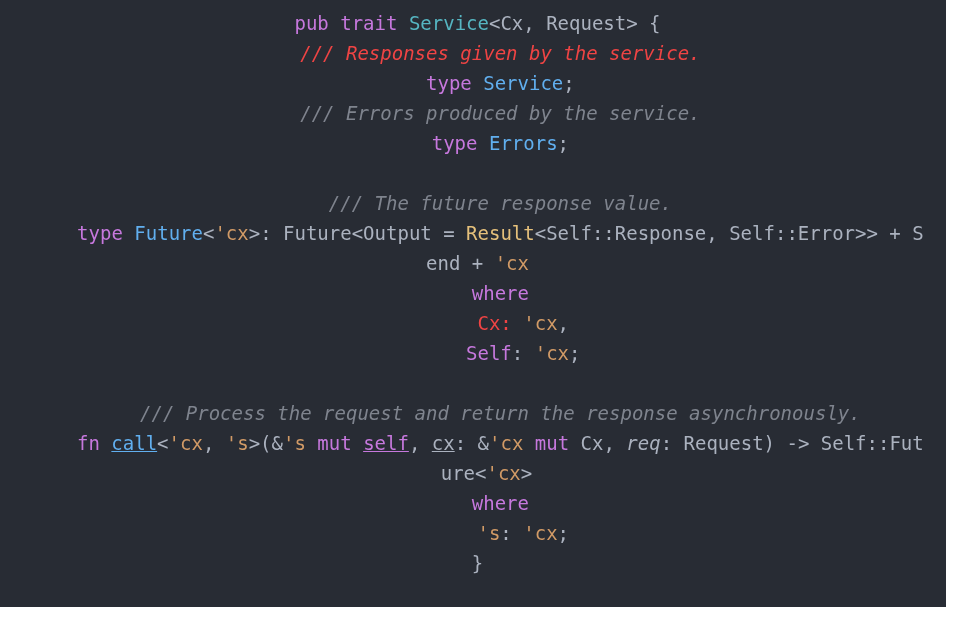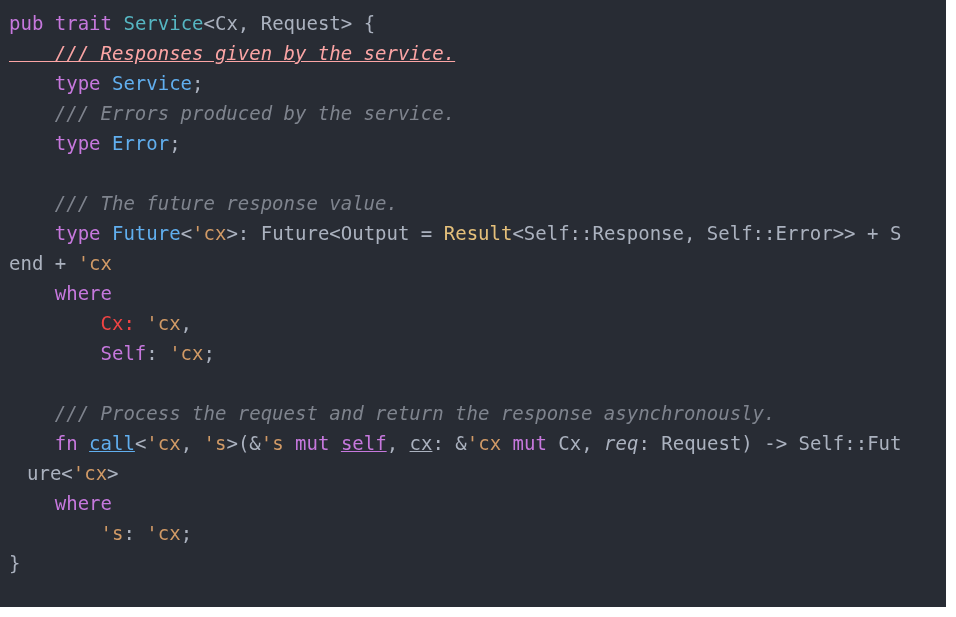--- a/index.html
+++ b/index.html
@@ -29,26 +29,26 @@
   }
   .tok {
     color: #abb2bf;
   }
   .tok.i { font-style: italic; }
   .tok.u { text-decoration: underline; }
 </style>
 </head>
 <body>
 
-<div class="code-block" style="background: rgb(40, 44, 52);">
+<div class="code-block" style="background: rgb(40, 44, 52); text-align: center;">
     <div class="code-line"><span class="tok" style="color: rgb(198, 120, 221);">pub</span><span class="tok" style="color: rgb(171, 178, 191);"> </span><span class="tok" style="color: rgb(198, 120, 221);">trait</span><span class="tok" style="color: rgb(171, 178, 191);"> </span><span class="tok" style="color: rgb(86, 182, 194);">Service</span><span class="tok" style="color: rgb(171, 178, 191);">&lt;Cx, Request&gt; {</span></div>
-    <div class="code-line"><span class="tok i" style="color: #fca5a5; text-decoration: underline;">    /// Responses given by the service.</span></div>
+    <div class="code-line"><span class="tok i" style="color: #ef4444;">    /// Responses given by the service.</span></div>
     <div class="code-line"><span class="tok" style="color: rgb(171, 178, 191);">    </span><span class="tok" style="color: rgb(198, 120, 221);">type</span><span class="tok" style="color: rgb(171, 178, 191);"> </span><span class="tok" style="color: rgb(97, 175, 239);">Service</span><span class="tok" style="color: rgb(171, 178, 191);">;</span></div>
     <div class="code-line"><span class="tok i" style="color: rgb(127, 132, 142);">    /// Errors produced by the service.</span></div>
-    <div class="code-line"><span class="tok" style="color: rgb(171, 178, 191);">    </span><span class="tok" style="color: rgb(198, 120, 221);">type</span><span class="tok" style="color: rgb(171, 178, 191);"> </span><span class="tok" style="color: rgb(97, 175, 239);">Error</span><span class="tok" style="color: rgb(171, 178, 191);">;</span></div>
+    <div class="code-line"><span class="tok" style="color: rgb(171, 178, 191);">    </span><span class="tok" style="color: rgb(198, 120, 221);">type</span><span class="tok" style="color: rgb(171, 178, 191);"> </span><span class="tok" style="color: rgb(97, 175, 239);">Errors</span><span class="tok" style="color: rgb(171, 178, 191);">;</span></div>
     <div class="code-line">&nbsp;</div>
     <div class="code-line"><span class="tok i" style="color: rgb(127, 132, 142);">    /// The future response value.</span></div>
     <div class="code-line"><span class="tok" style="color: rgb(171, 178, 191);">    </span><span class="tok" style="color: rgb(198, 120, 221);">type</span><span class="tok" style="color: rgb(171, 178, 191);"> </span><span class="tok" style="color: rgb(97, 175, 239);">Future</span><span class="tok" style="color: rgb(171, 178, 191);">&lt;</span><span class="tok" style="color: rgb(209, 154, 102);">'cx</span><span class="tok" style="color: rgb(171, 178, 191);">&gt;: Future&lt;Output = </span><span class="tok" style="color: rgb(229, 192, 123);">Result</span><span class="tok" style="color: rgb(171, 178, 191);">&lt;Self::Response, Self::Error&gt;&gt; + S</span></div>
     <div class="code-line"><span class="tok" style="color: rgb(171, 178, 191);">end + </span><span class="tok" style="color: rgb(209, 154, 102);">'cx</span></div>
     <div class="code-line"><span class="tok" style="color: rgb(171, 178, 191);">    </span><span class="tok" style="color: rgb(198, 120, 221);">where</span></div>
     <div class="code-line"><span class="tok" style="color: #ef4444;">        Cx: </span><span class="tok" style="color: rgb(209, 154, 102);">'cx</span><span class="tok" style="color: rgb(171, 178, 191);">,</span></div>
     <div class="code-line"><span class="tok" style="color: rgb(171, 178, 191);">        </span><span class="tok" style="color: rgb(198, 120, 221);">Self</span><span class="tok" style="color: rgb(171, 178, 191);">: </span><span class="tok" style="color: rgb(209, 154, 102);">'cx</span><span class="tok" style="color: rgb(171, 178, 191);">;</span></div>
     <div class="code-line">&nbsp;</div>
     <div class="code-line"><span class="tok i" style="color: rgb(127, 132, 142);">    /// Process the request and return the response asynchronously.</span></div>
     <div class="code-line"><span class="tok" style="color: rgb(171, 178, 191);">    </span><span class="tok" style="color: rgb(198, 120, 221);">fn</span><span class="tok" style="color: rgb(171, 178, 191);"> </span><span class="tok u" style="color: rgb(97, 175, 239);">call</span><span class="tok" style="color: rgb(171, 178, 191);">&lt;</span><span class="tok" style="color: rgb(209, 154, 102);">'cx</span><span class="tok" style="color: rgb(171, 178, 191);">, </span><span class="tok" style="color: rgb(209, 154, 102);">'s</span><span class="tok" style="color: rgb(171, 178, 191);">&gt;(&amp;</span><span class="tok" style="color: rgb(209, 154, 102);">'s</span><span class="tok" style="color: rgb(171, 178, 191);"> </span><span class="tok" style="color: rgb(198, 120, 221);">mut</span><span class="tok" style="color: rgb(171, 178, 191);"> </span><span class="tok u" style="color: rgb(198, 120, 221);">self</span><span class="tok" style="color: rgb(171, 178, 191);">, </span><span class="tok u" style="color: rgb(171, 178, 191);">cx</span><span class="tok" style="color: rgb(171, 178, 191);">: &amp;</span><span class="tok" style="color: rgb(209, 154, 102);">'cx</span><span class="tok" style="color: rgb(171, 178, 191);"> </span><span class="tok" style="color: rgb(198, 120, 221);">mut</span><span class="tok" style="color: rgb(171, 178, 191);"> Cx, </span><span class="tok i" style="color: rgb(171, 178, 191);">req</span><span class="tok" style="color: rgb(171, 178, 191);">: Request) -&gt; Self::Fut</span></div>

